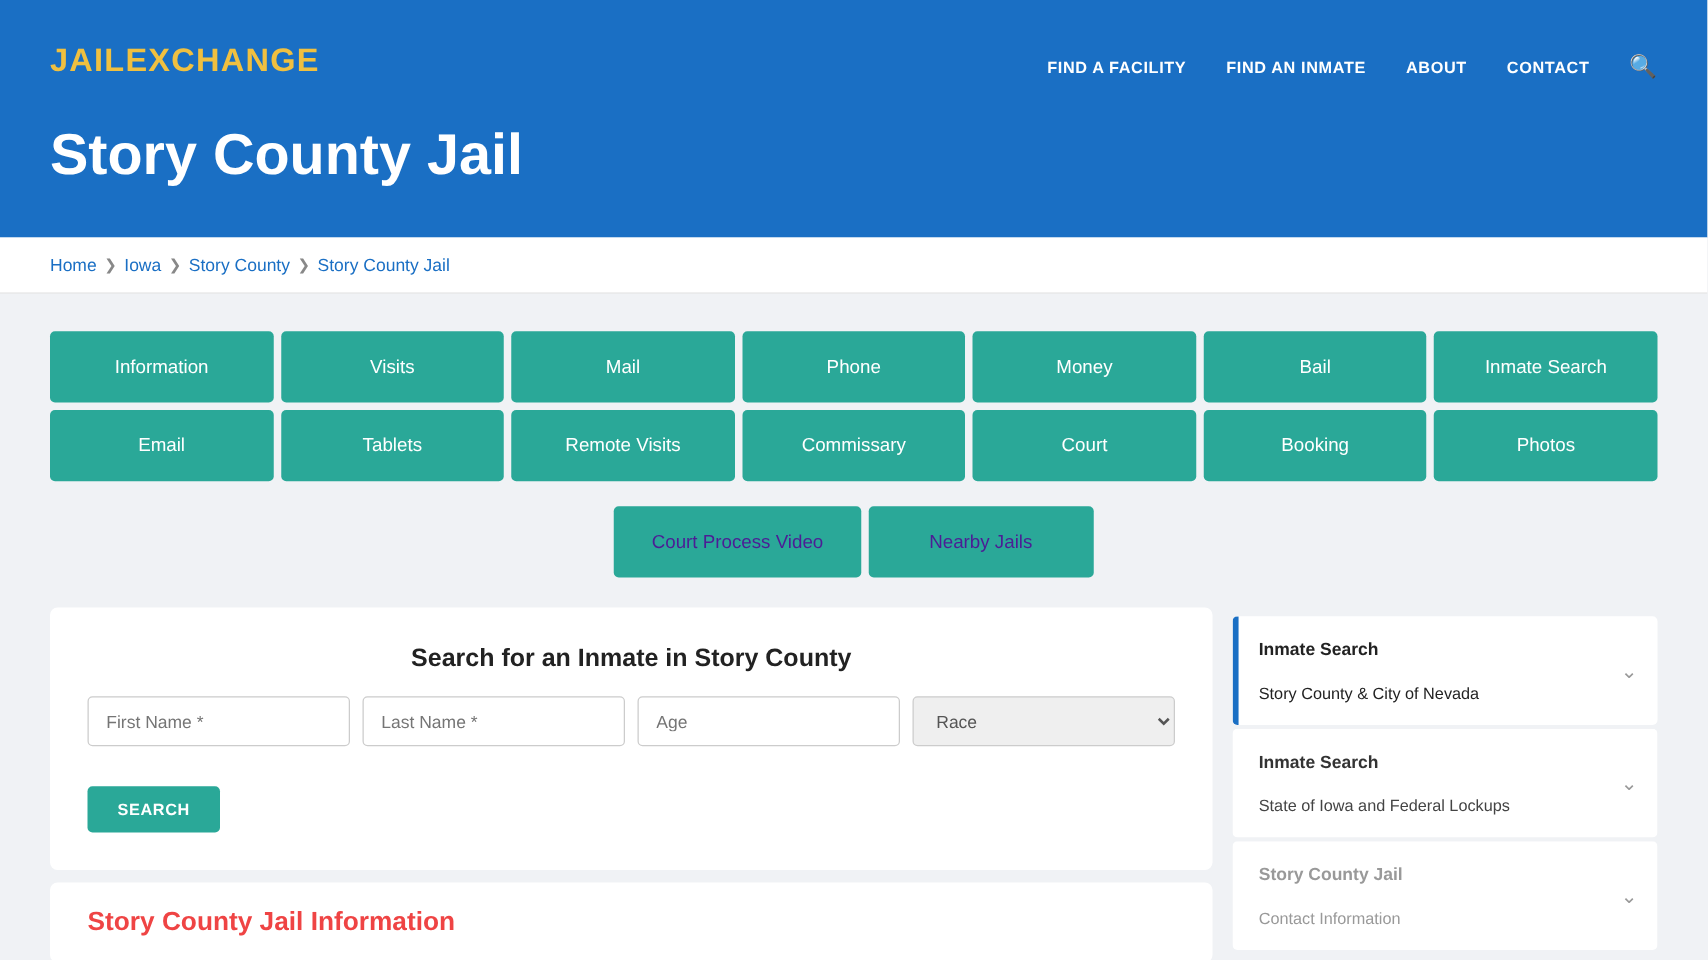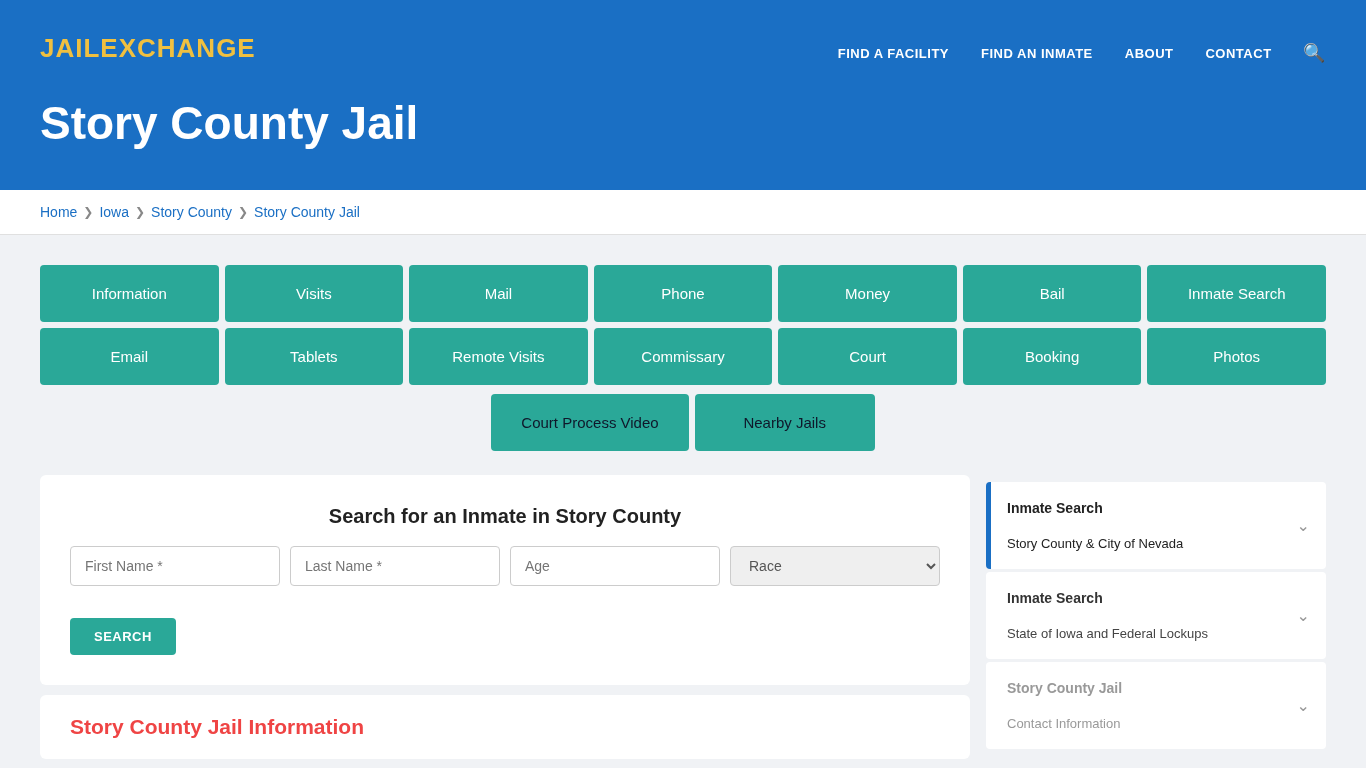--- a/index.html
+++ b/index.html
@@ -87,21 +87,21 @@
     .grid-buttons {
       display: grid;
       grid-template-columns: repeat(7, 1fr);
       gap: 6px;
       margin-bottom: 6px;
     }
     .grid-buttons-row2 {
       display: grid;
       grid-template-columns: repeat(7, 1fr);
       gap: 6px;
-      margin-bottom: 9px;
+      margin-bottom: 20px;
     }
     .grid-buttons-row3 {
       display: flex;
       gap: 6px;
       justify-content: center;
       margin-bottom: 24px;
     }
     .btn-teal {
       background: #2aa898;
       color: white;
@@ -109,21 +109,21 @@
       border-radius: 4px;
       padding: 20px 10px;
       font-size: 15px;
       font-weight: 500;
       cursor: pointer;
       text-align: center;
       transition: background 0.2s;
     }
     .btn-teal-wide {
       background: #2aa898;
-      color: #0f172a;
+      color: #4c1d95;
       border: none;
       border-radius: 4px;
       padding: 20px 30px;
       font-size: 15px;
       font-weight: 500;
       cursor: pointer;
       text-align: center;
       min-width: 180px;
     }
 

